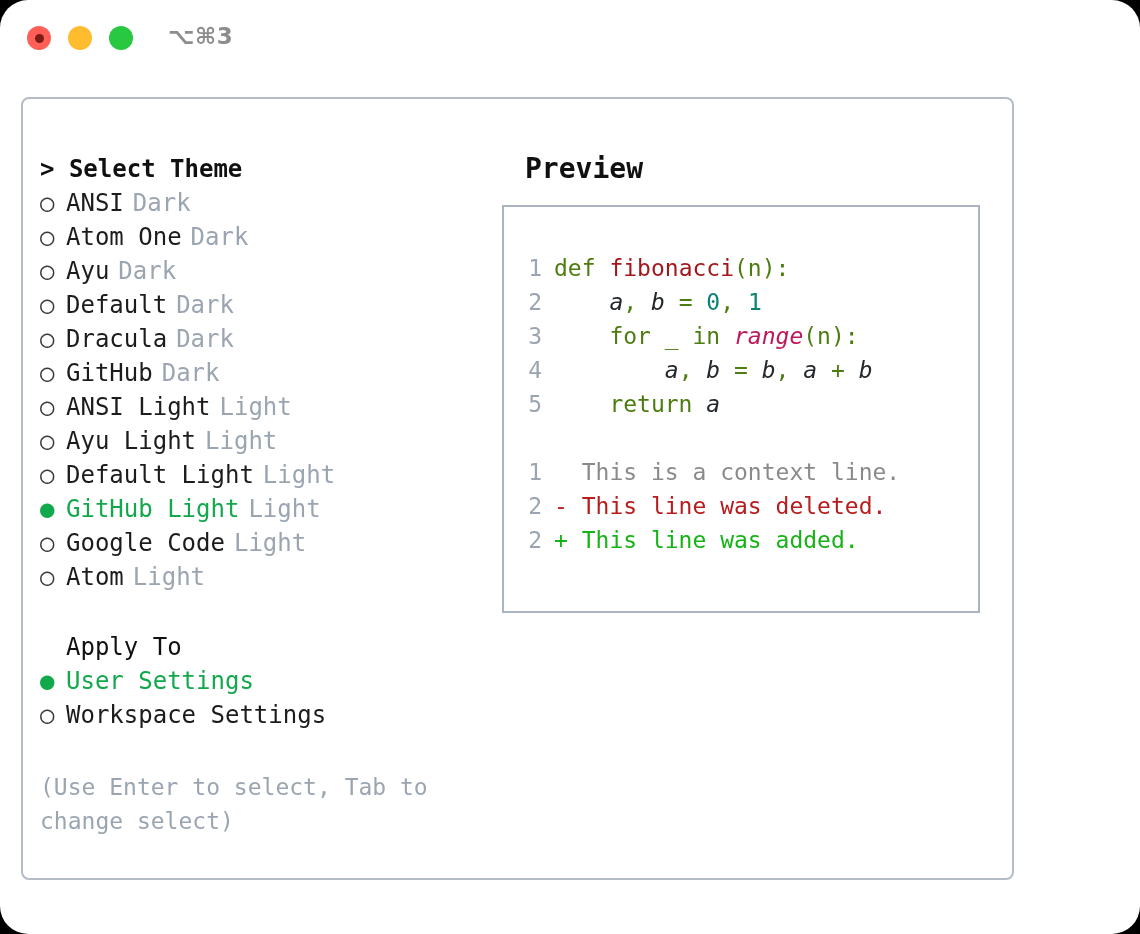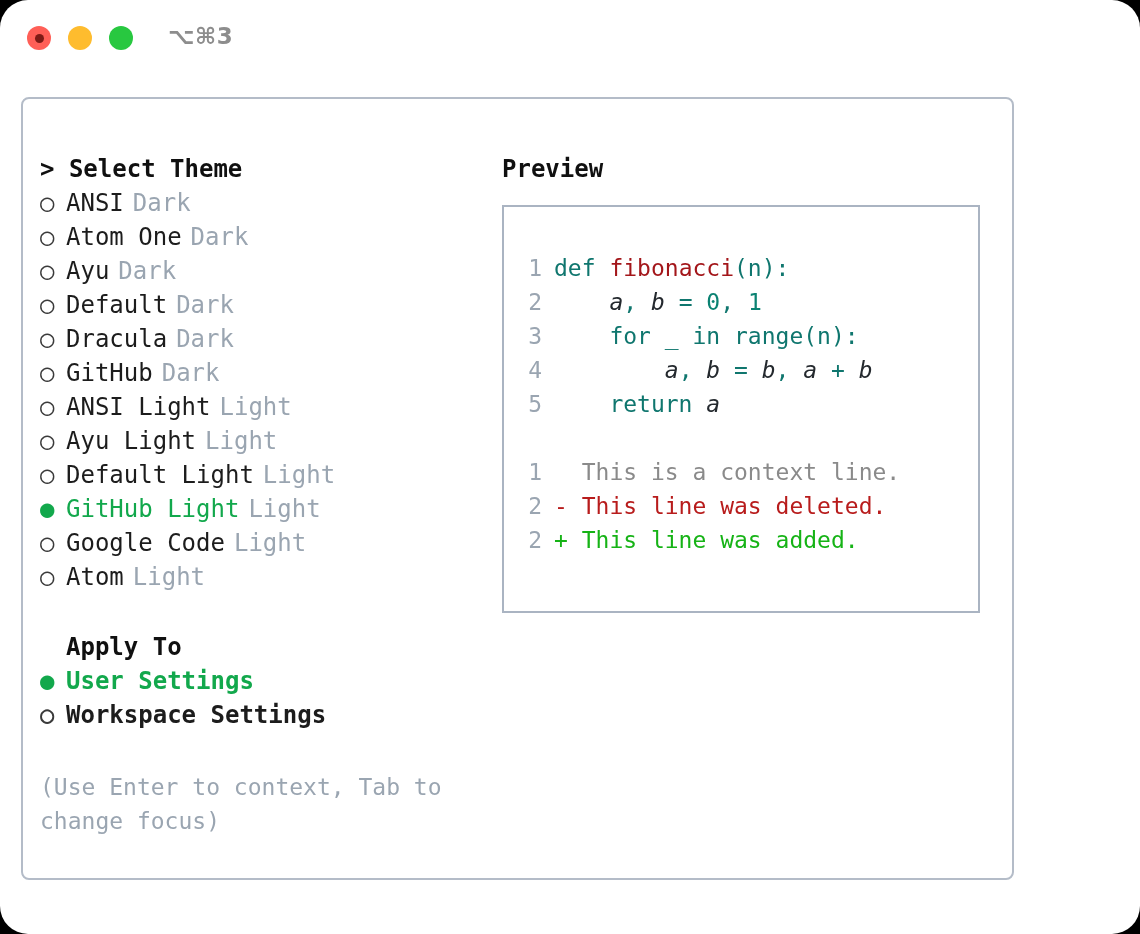--- a/index.html
+++ b/index.html
@@ -120,21 +120,21 @@
   .opt-row.selected .opt-marker { color: #12a84c; }
 
   .opt-label { color: #1c1c1c; }
   .opt-row.selected .opt-label { color: #12a84c; }
 
   .opt-suffix {
     color: #9aa5b1;
     margin-left: 9px;
   }
 
-  #apply-block { margin-top: 36px; font-weight: bold; }
+  #apply-block { margin-top: 36px; }
   #apply-block .section-header { padding-left: 26px; }
 
   #help-text {
     margin-top: 38px;
     font-family: "DejaVu Sans Mono", monospace;
     font-size: 23px;
     line-height: 34px;
     color: #9aa5b1;
     width: 420px;
     white-space: pre-wrap;
@@ -143,25 +143,26 @@
   
   #preview-column {
     position: absolute;
     left: 479px;
     top: 53px;
     width: 500px;
   }
 
   #preview-title {
     font-family: "DejaVu Sans Mono", monospace;
-    font-size: 24px;
+    font-size: 28px;
     font-weight: bold;
     color: #101010;
     line-height: 34px;
     white-space: pre;
+    margin-left: 23px;
   }
 
   #preview-panel {
     margin-top: 19px;
     width: 478px;
     height: 408px;
     border: 2px solid #aab4c2;
     background: #ffffff;
     padding: 44px 0 0 0;
   }
@@ -181,24 +182,24 @@
     display: inline-block;
     width: 26px;
     flex: 0 0 26px;
     text-align: right;
     color: #9aa5b1;
     margin-right: 12px;
   }
 
   .code-text { white-space: pre; }
 
-  .tok-plain  { color: #0f766e; text-align: center; }
+  .tok-plain  { color: #4d7c0f; text-align: center; }
   .tok-fn     { color: #a3161a; }
   .tok-num    { color: #0b8272; }
-  .tok-builtin{ color: #0f766e; }
+  .tok-builtin{ color: #be185d; font-style: italic; }
   .tok-var    { color: #24292e; font-style: italic; }
 
   .gap-line { height: 34px; }
 
   .diff-ctx { color: #8a8a8a; }
   .diff-del { color: #b81c1c; }
   .diff-add { color: #16b316; }
 </style>
 </head>
 <body>
@@ -238,21 +239,21 @@
         </div>
 
       <div id="apply-block">
         <div class="section-header">Apply To</div>
         <div id="apply-list">
             <div class="opt-row selected"><span class="opt-marker">●</span><span class="opt-label">User Settings</span></div>
             <div class="opt-row"><span class="opt-marker">○</span><span class="opt-label">Workspace Settings</span></div>
           </div>
       </div>
 
-      <div id="help-text">(Use Enter to context, Tab to change focus)</div>
+      <div id="help-text">(Use Enter to select, Tab to change select)</div>
     </div>
 
     <div id="preview-column">
       <div id="preview-title">Preview</div>
 
       <div id="preview-panel">
         <div id="code-block">
             <div class="code-line"><span class="ln">1</span><span class="code-text"><span class="tok-plain">def </span><span class="tok-fn">fibonacci</span><span class="tok-plain">(n):</span></span></div>
             <div class="code-line"><span class="ln">2</span><span class="code-text"><span class="tok-plain">    </span><span class="tok-var">a</span><span class="tok-plain">, </span><span class="tok-var">b</span><span class="tok-plain"> = </span><span class="tok-num">0</span><span class="tok-plain">, </span><span class="tok-num">1</span></span></div>
             <div class="code-line"><span class="ln">3</span><span class="code-text"><span class="tok-plain">    for _ in </span><span class="tok-builtin">range</span><span class="tok-plain">(n):</span></span></div>

